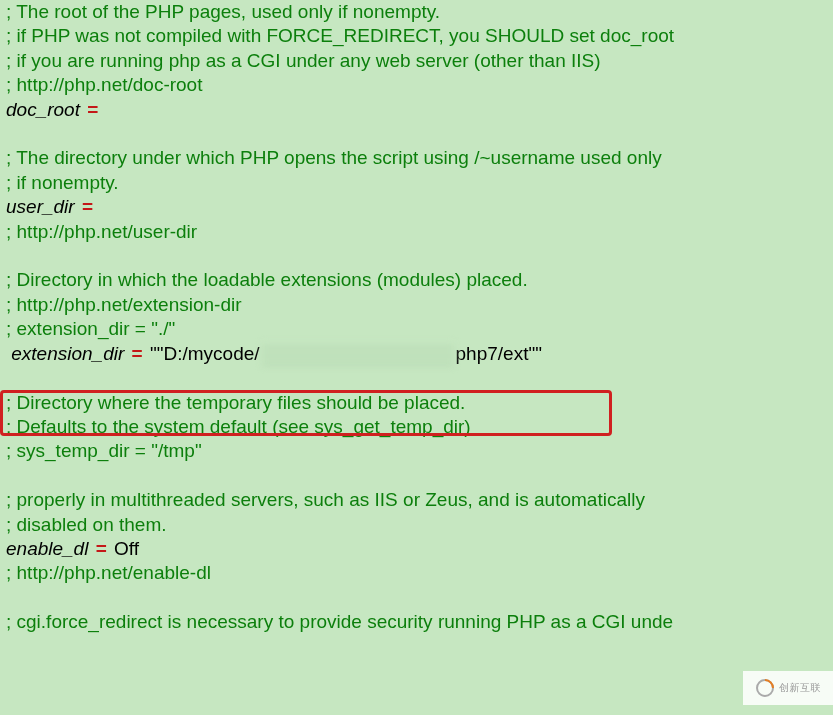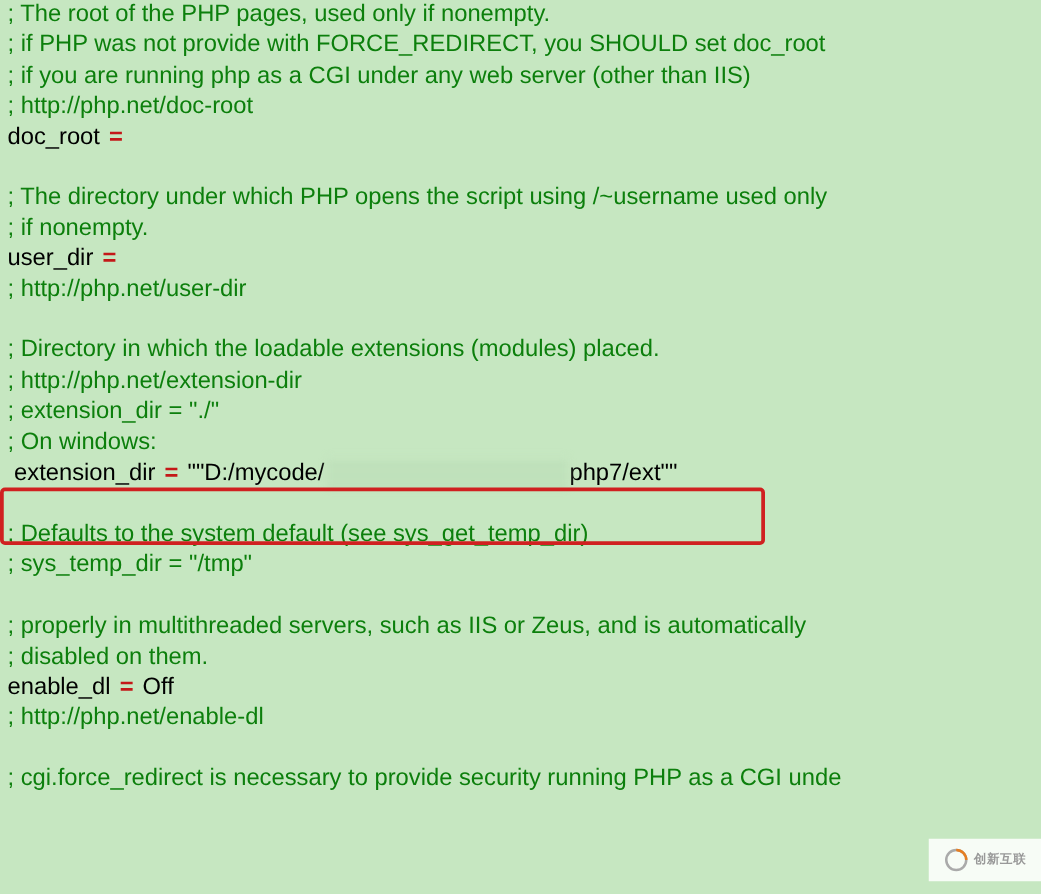--- a/index.html
+++ b/index.html
@@ -14,21 +14,21 @@
     line-height: 24.4px;
     position: relative;
   }
   .page {
     padding: 0 6px;
   }
   .line {
     white-space: pre;
   }
   .comment { color: #0c7f0c; }
-  .key { color: #000; }
+  .key { color: #000; font-style: italic; }
   .eq { color: #c41818; font-weight: bold; padding: 0 2px; }
   .val { color: #000; }
 
   .redbox {
     position: absolute;
     left: 0px;
     top: 390px;
     width: 612px;
     height: 46px;
     border: 3px solid #d02020;
@@ -61,43 +61,43 @@
     display: flex;
     align-items: center;
     justify-content: center;
     gap: 4px;
     font-size: 10px;
     color: #888;
     padding: 0 4px;
     box-sizing: border-box;
   }
   .watermark svg { flex-shrink: 0; }
-  .watermark .txt { font-weight: bold; color:#999; letter-spacing:0.5px; }
+  .watermark .txt { font-weight: normal; color:#999; letter-spacing:0.5px; }
 </style>
 </head>
 <body>
 
 <div class="page">
   <div class="line comment">; The root of the PHP pages, used only if nonempty.</div>
-  <div class="line comment">; if PHP was not provide with FORCE_REDIRECT, you SHOULD set doc_root</div>
+  <div class="line comment">; if PHP was not compiled with FORCE_REDIRECT, you SHOULD set doc_root</div>
   <div class="line comment">; if you are running php as a CGI under any web server (other than IIS)</div>
   <div class="line comment">; http://php.net/doc-root</div>
   <div class="line"><span class="key">doc_root</span> <span class="eq">=</span></div>
   <div class="line">&nbsp;</div>
   <div class="line comment">; The directory under which PHP opens the script using /~username used only</div>
   <div class="line comment">; if nonempty.</div>
   <div class="line"><span class="key">user_dir</span> <span class="eq">=</span></div>
   <div class="line comment">; http://php.net/user-dir</div>
   <div class="line">&nbsp;</div>
   <div class="line comment">; Directory in which the loadable extensions (modules) placed.</div>
   <div class="line comment">; http://php.net/extension-dir</div>
   <div class="line comment">; extension_dir = "./"</div>
-  <div class="line comment">; On windows:</div>
   <div class="line"><span class="key"> extension_dir</span> <span class="eq">=</span> <span class="val">""D:/mycode/</span><span class="blur"></span><span class="val">php7/ext""</span></div>
   <div class="line">&nbsp;</div>
+  <div class="line comment">; Directory where the temporary files should be placed.</div>
   <div class="line comment">; Defaults to the system default (see sys_get_temp_dir)</div>
   <div class="line comment">; sys_temp_dir = "/tmp"</div>
   <div class="line">&nbsp;</div>
   <div class="line comment">; properly in multithreaded servers, such as IIS or Zeus, and is automatically</div>
   <div class="line comment">; disabled on them.</div>
   <div class="line"><span class="key">enable_dl</span> <span class="eq">=</span> <span class="val">Off</span></div>
   <div class="line comment">; http://php.net/enable-dl</div>
   <div class="line">&nbsp;</div>
   <div class="line comment">; cgi.force_redirect is necessary to provide security running PHP as a CGI unde</div>
 </div>

